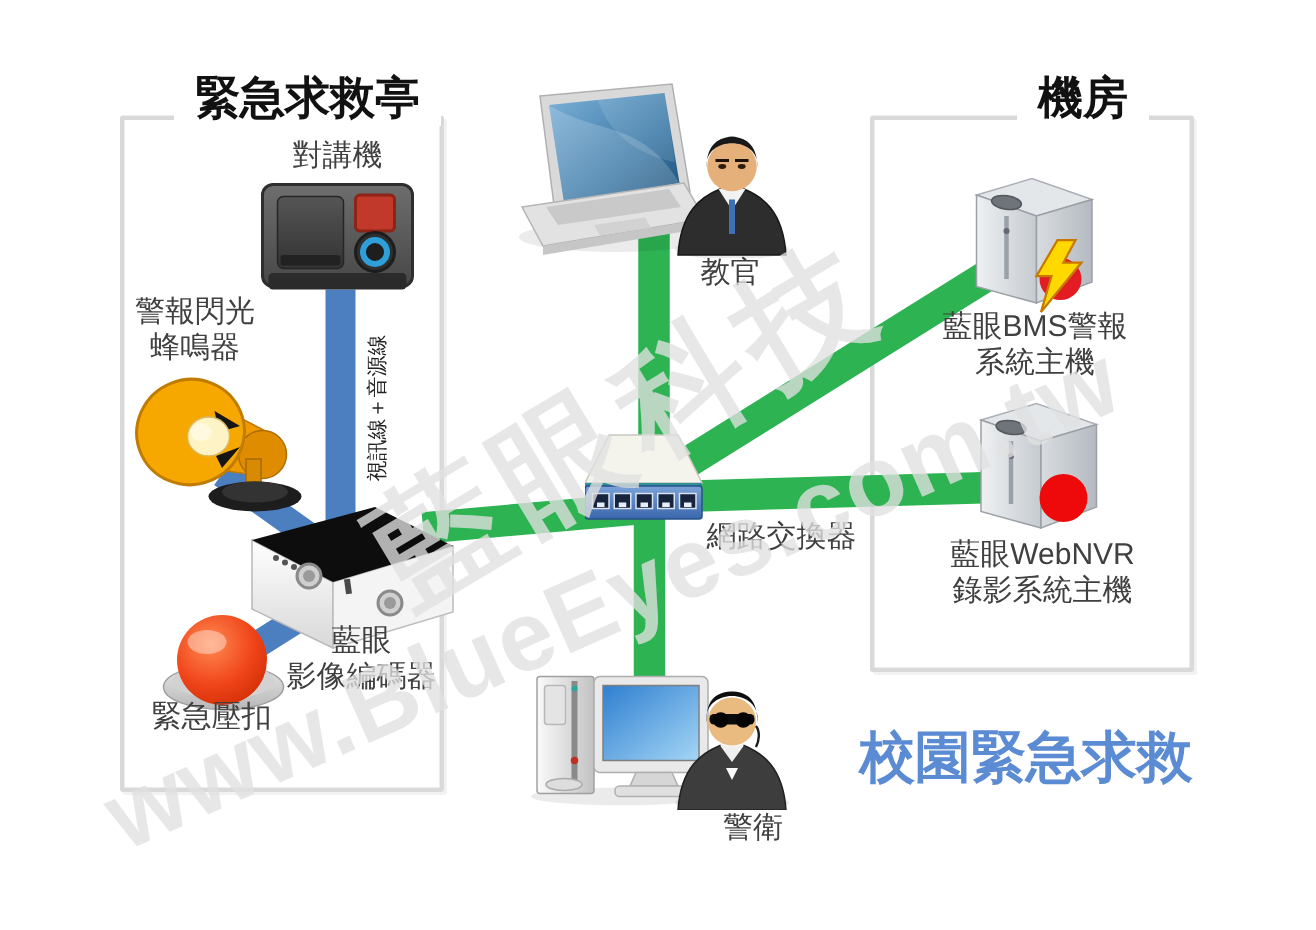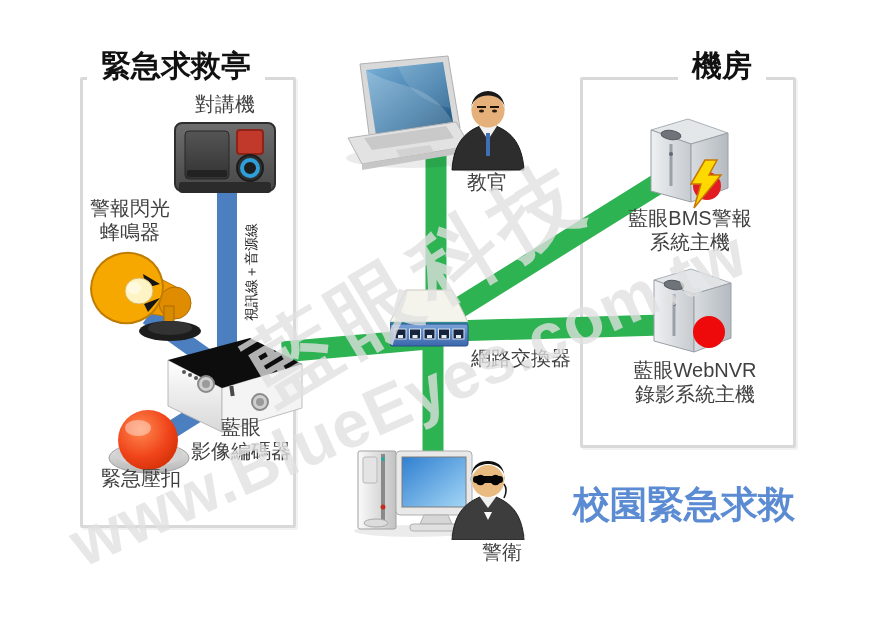--- a/index.html
+++ b/index.html
@@ -39,21 +39,21 @@
     font-size:37px;font-weight:bold;color:#5b8bd2;line-height:42px;
   }
   .caption .l2{padding-right:18px;}
 </style>
 </head>
 <body>
 
 <div class="canvas">
 
   <div class="zone-box" style="left:80px;top:77px;width:210px;height:445px;"></div>
-  <div class="zone-title" style="left:87px;top:48px;">緊急求救亭</div>
+  <div class="zone-title" style="left:116px;top:48px;">緊急求救亭</div>
 
   <div class="zone-box" style="left:580px;top:77px;width:210px;height:365px;"></div>
   <div class="zone-title" style="left:678px;top:48px;">機房</div>
 
   <svg class="lines" width="877" height="620">
 
     <line x1="227" y1="193" x2="227" y2="352" stroke-width="20" stroke="#4b7fc0"></line>
     <line x1="148" y1="316" x2="238" y2="380" stroke-width="18" stroke="#4b7fc0"></line>
     <line x1="141" y1="449" x2="233" y2="391" stroke-width="18" stroke="#4b7fc0"></line>
 

